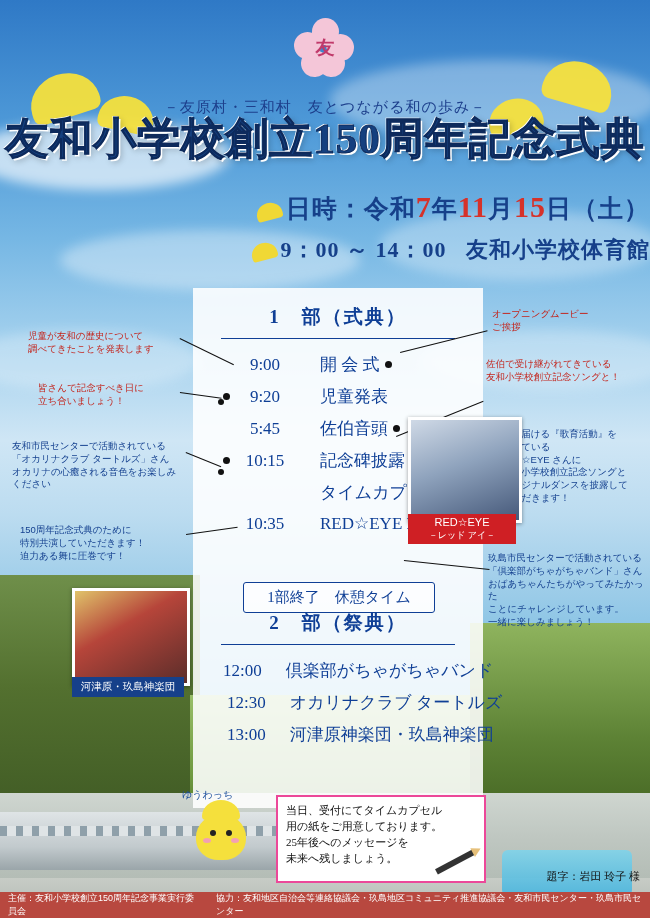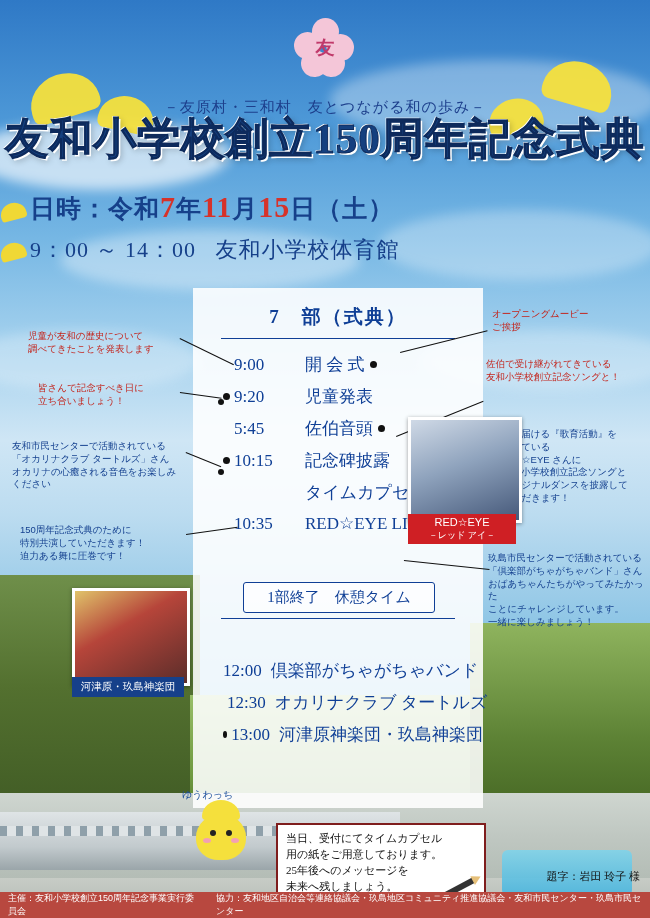--- a/index.html
+++ b/index.html
@@ -49,39 +49,39 @@
   .g2{left:92px;top:92px;transform:rotate(12deg) scale(.8);}
   .g3{right:36px;top:62px;transform:rotate(16deg);}
   .g4{right:100px;top:94px;transform:rotate(-12deg) scale(.78);}
 
   .subtitle{position:absolute;top:98px;width:100%;text-align:center;color:#1d3f8c;
     font-size:15px;letter-spacing:1px;font-family:"Liberation Serif",serif;}
   .maintitle{position:absolute;top:110px;width:100%;text-align:center;
     font-family:"Liberation Serif",serif;font-weight:bold;font-size:43px;letter-spacing:1px;
     color:#15407f;-webkit-text-stroke:1px #0d2a5c;
     text-shadow:2px 2px 0 #ffffff, -1px -1px 0 #ffffff, 3px 3px 6px rgba(0,0,0,.25);}
-  .datesection{position:absolute;top:190px;width:100%;text-align:left;color:#16408a;
+  .datesection{position:absolute;top:190px;width:100%;text-align:right;color:#16408a;
     font-family:"Liberation Serif",serif;}
   .dateline{font-size:25px;font-weight:bold;letter-spacing:1px;}
   .dateline .big{color:#d6322a;font-size:30px;}
-  .timeline-row{margin-top:10px;font-size:22px;font-weight:normal;color:#16408a;letter-spacing:1px;}
+  .timeline-row{margin-top:10px;font-size:22px;font-weight:bold;color:#16408a;letter-spacing:1px;}
   .leafmark{display:inline-block;width:26px;height:17px;background:#f0d835;
     border-radius:50% 50% 12% 12%/70% 70% 22% 22%;transform:rotate(-15deg);vertical-align:middle;margin-right:4px;}
 
   
   .panel{position:absolute;left:193px;top:288px;width:290px;height:520px;
     background:rgba(255,255,255,.88);}
   .panel h3{margin:0;text-align:center;color:#0f3f96;font-size:19px;font-weight:bold;
     font-family:"Liberation Serif",serif;letter-spacing:2px;}
   .sect1{position:absolute;top:16px;left:0;right:0;}
   .hr{height:1px;background:#0f3f96;margin:8px 28px 0 28px;}
   .prog{position:absolute;left:0;right:0;}
   .prow{display:flex;align-items:center;justify-content:flex-start;margin:9px 0;padding-left:30px;
     font-family:"Liberation Serif",serif;color:#0f3f96;font-size:17px;}
-  .ptime{width:62px;text-align:left;margin-right:9px;white-space:nowrap;}
+  .ptime{width:62px;text-align:center;margin-right:24px;white-space:nowrap;}
   .pname{white-space:nowrap;}
   .dot{width:7px;height:7px;border-radius:50%;background:#111;display:inline-block;}
   .dot-l{margin-right:4px;}
   .dot-r{margin-left:5px;}
   .breakbox{margin:12px auto 6px auto;width:190px;border:1.5px solid #0f3f96;border-radius:3px;
     text-align:center;color:#0f3f96;font-size:15px;padding:5px 0;font-family:"Liberation Serif",serif;background:rgba(255,255,255,.7);}
 
   
   .callout{position:absolute;font-size:9.5px;line-height:1.35;color:#111;font-family:"Liberation Sans",sans-serif;}
   .co-red{color:#c3241c;}
@@ -96,22 +96,22 @@
   .redeye-label{position:absolute;left:408px;top:514px;width:108px;background:#cf1f24;color:#fff;
     text-align:center;font-size:11px;padding:2px 0;}
   .redeye-sub{font-size:9px;text-align:center;}
   .card-kagura{left:72px;top:588px;width:112px;height:92px;
     background:linear-gradient(150deg,#e0c36a 0%,#b6453a 40%,#5b2d2a 100%);}
   .kagura-label{position:absolute;left:72px;top:677px;width:112px;background:#16408a;color:#fff;
     text-align:center;font-size:10.5px;padding:3px 0;}
 
   
   .notebox{position:absolute;left:276px;top:795px;width:190px;height:72px;background:#fff;
-    border:2px solid #7f1d1d;padding:6px 8px;font-size:11px;line-height:1.45;color:#111;
-    font-family:"Liberation Serif",serif;margin-top:28px;}
+    border:2px solid #ec4899;padding:6px 8px;font-size:11px;line-height:1.45;color:#111;
+    font-family:"Liberation Serif",serif;}
   .pencil{position:absolute;right:8px;bottom:16px;width:42px;height:6px;background:#333;transform:rotate(-28deg);}
   .pencil:after{content:"";position:absolute;right:-8px;top:-2px;border-left:9px solid #e6c07a;
     border-top:5px solid transparent;border-bottom:5px solid transparent;}
 
   
   .mascot{position:absolute;left:188px;top:800px;width:66px;height:70px;}
   .m-body{position:absolute;left:8px;top:14px;width:50px;height:46px;background:#f5e03c;border-radius:50% 50% 45% 45%;}
   .m-leaf{position:absolute;left:14px;top:0px;width:38px;height:20px;background:#f5e03c;
     border-radius:50% 50% 10% 10%/80% 80% 20% 20%;}
   .m-eye{position:absolute;top:30px;width:6px;height:6px;background:#222;border-radius:50%;}
@@ -166,21 +166,21 @@
   <div class="dateline">
     <span class="leafmark"></span><span>日時：令和</span><span class="big">7</span><span>年</span><span class="big">11</span><span>月</span><span class="big">15</span><span>日（土）</span>
   </div>
   <div class="timeline-row">
     <span class="leafmark"></span><span>9：00 ～ 14：00</span>&nbsp;&nbsp;&nbsp;<span>友和小学校体育館</span>
   </div>
 </div>
 
 <div class="panel">
   <div class="sect1">
-    <h3>7　部（式典）</h3>
+    <h3>1　部（式典）</h3>
     <div class="hr"></div>
   </div>
 
   <div class="prog" style="top:56px;" id="part1-list">
       <div class="prow">
         <span style="width: 11px; display: inline-block;"></span>
         <span class="ptime">9:00</span>
         <span class="pname">開 会 式</span>
         <span class="dot dot-r"></span>
       </div>
@@ -208,20 +208,21 @@
       <div class="prow">
         <span style="width: 11px; display: inline-block;"></span>
         <span class="ptime">10:35</span>
         <span class="pname">RED☆EYE LIVE</span>
       </div>
     </div>
 
   <div class="breakbox" style="position:absolute;top:282px;left:50px;">1部終了　休憩タイム</div>
 
   <div style="position:absolute;top:322px;left:0;right:0;">
+    <h3>2　部（祭典）</h3>
     <div class="hr"></div>
   </div>
 
   <div class="prog" style="top:362px;" id="part2-list">
       <div class="prow">
         <span style="width: 11px; display: inline-block;"></span>
         <span class="ptime">12:00</span>
         <span class="pname">倶楽部がちゃがちゃバンド</span>
         <span class="dot dot-r"></span>
       </div>

